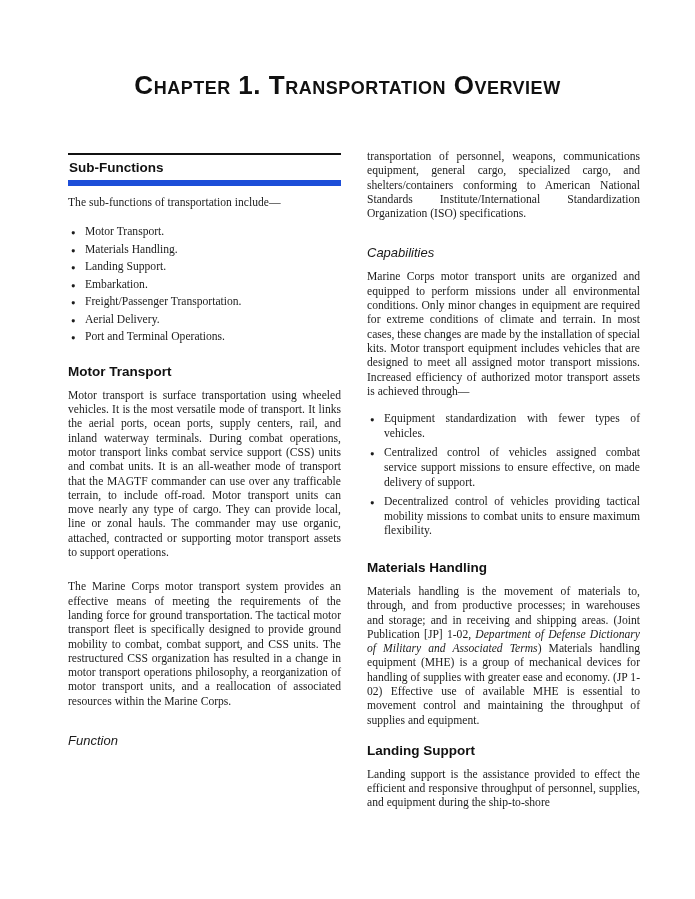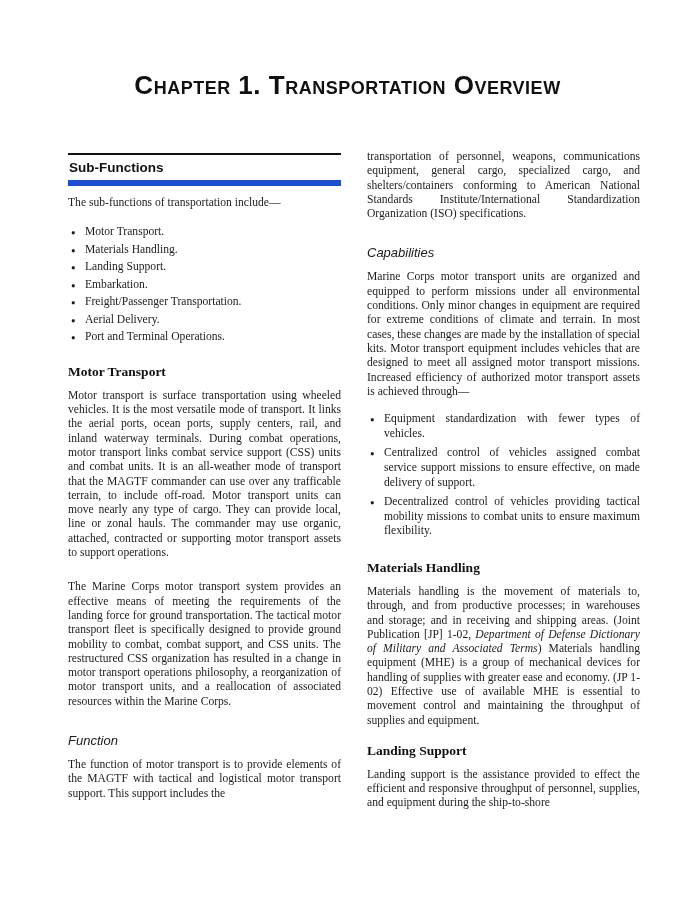--- a/index.html
+++ b/index.html
@@ -46,21 +46,21 @@
     padding: 5px 0 5px 1px;
     margin-top: 7px;
     font-family: "Liberation Sans", sans-serif;
     font-weight: bold;
     font-size: 13.5px;
     line-height: 15px;
     text-align: left;
     color: #111;
   }
   .head-bold {
-    font-family: Liberation Serif, serif;
+    font-family: Liberation Sans, sans-serif;
     font-weight: bold;
     font-size: 13.5px;
     line-height: 15px;
     margin: 18px 0 0 0;
     text-align: left;
     color: #111;
   }
   .head-italic {
     font-family: "Liberation Sans", sans-serif;
     font-style: italic;
@@ -144,21 +144,20 @@
         </li>
       </ul>
 
       <div class="head-bold">Motor Transport</div>
 
       <p class="para">Motor transport is surface transportation using wheeled vehicles. It is the most versatile mode of transport. It links the aerial ports, ocean ports, supply centers, rail, and inland waterway terminals. During combat operations, motor transport links combat service support (CSS) units and combat units. It is an all-weather mode of transport that the MAGTF commander can use over any trafficable terrain, to include off-road. Motor transport units can move nearly any type of cargo. They can provide local, line or zonal hauls. The commander may use organic, attached, contracted or supporting motor transport assets to support operations.</p>
       <p class="para">The Marine Corps motor transport system provides an effective means of meeting the requirements of the landing force for ground transportation. The tactical motor transport fleet is specifically designed to provide ground mobility to combat, combat support, and CSS units. The restructured CSS organization has resulted in a change in motor transport operations philosophy, a reorganization of motor transport units, and a reallocation of associated resources within the Marine Corps.</p>
 
       <div class="head-italic">Function</div>
 
-      <p class="para">The function of motor transport is to provide elements of the MAGTF with tactical and logistical motor transport support. This support includes the</p>
 
     </div>
 
     <div class="col">
 
       <p class="para first-line-tight">transportation of personnel, weapons, communications equipment, general cargo, specialized cargo, and shelters/containers conforming to American National Standards Institute/International Standardization Organization (ISO) specifications.</p>
 
       <div class="head-italic">Capabilities</div>
 
       <p class="para">Marine Corps motor transport units are organized and equipped to perform missions under all environmental conditions. Only minor changes in equipment are required for extreme conditions of climate and terrain. In most cases, these changes are made by the installation of special kits. Motor transport equipment includes vehicles that are designed to meet all assigned motor transport missions. Increased efficiency of authorized motor transport assets is achieved through—</p>

